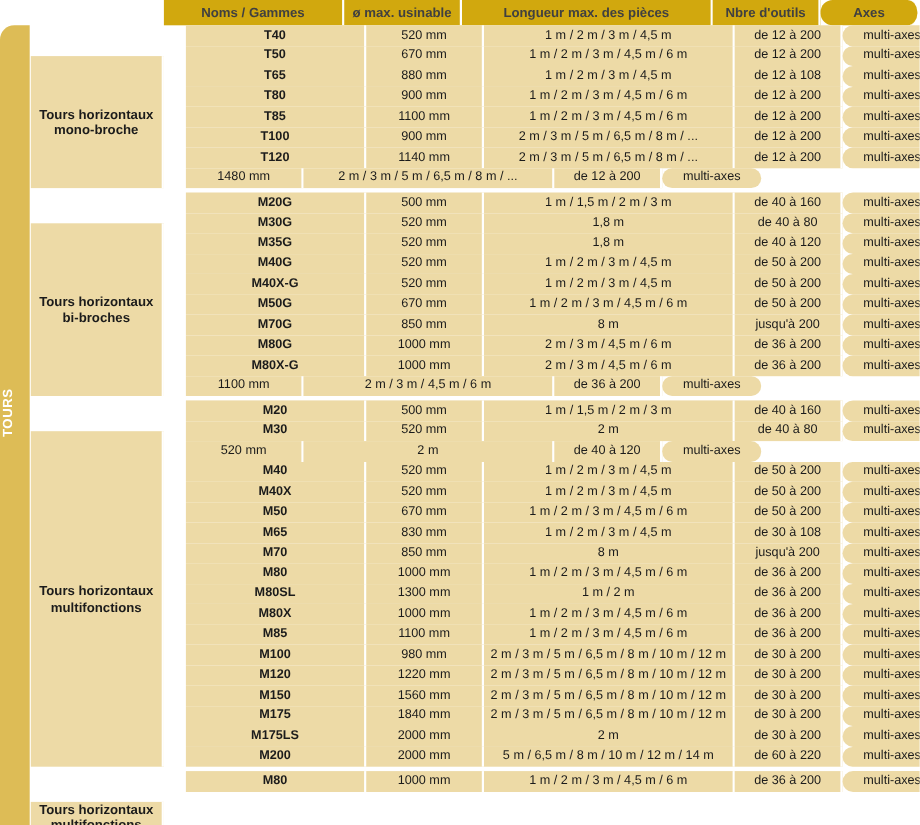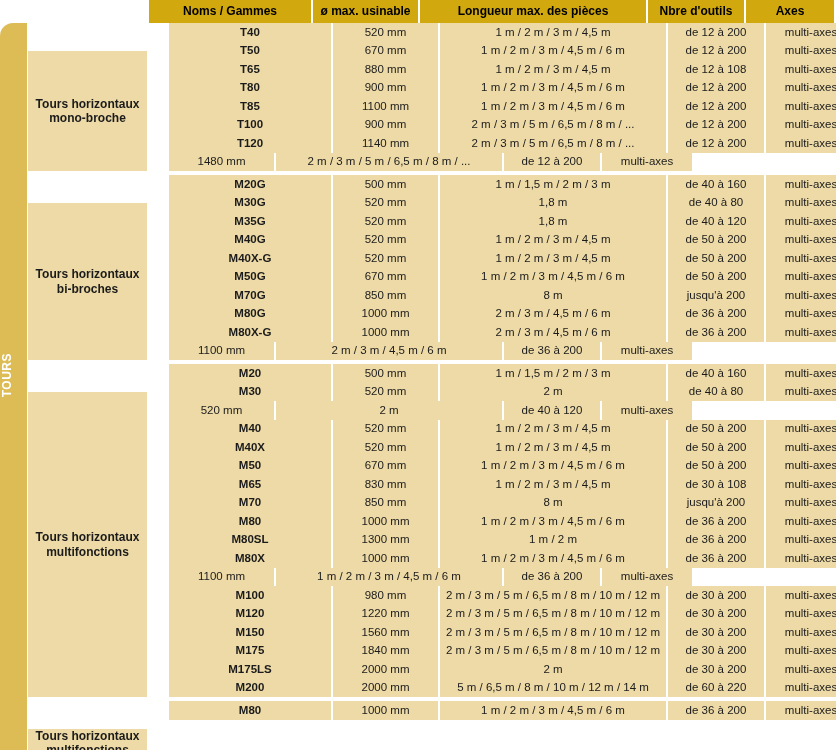--- a/index.html
+++ b/index.html
@@ -77,27 +77,27 @@
     border-right: 2px solid #ffffff;
   }
   .cell:last-child { border-right: none; }
 
   
   .c-name  { width: 121px; }
   .c-model { width: 164px; font-weight: bold; }
   .c-diam  { width: 107px; }
   .c-len   { width: 228px; }
   .c-tools { width: 98px; }
-  .c-axes  { width: 90px; }
+  .c-axes  { width: 90px; border-radius: 11px; }
 
   
   .header-row { height: 23px; }
   .header-row .cell {
     background: #D1A80E;
-    color: #000000;
+    color: #404040;
     font-weight: bold;
     font-size: 12px;
     border-right: 2px solid #ffffff;
   }
   .header-row .c-name.blank {
     background: #ffffff;
     border-right: none;
   }
 
   
@@ -360,20 +360,21 @@
               <div class="cell c-axes">multi-axes</div>
             </div>
             <div class="row body-row">
               <div class="cell c-model">M80X</div>
               <div class="cell c-diam">1000 mm</div>
               <div class="cell c-len">1 m / 2 m / 3 m / 4,5 m / 6 m</div>
               <div class="cell c-tools">de 36 à 200</div>
               <div class="cell c-axes">multi-axes</div>
             </div>
             <div class="row body-row">
+              <div class="cell c-model">M85</div>
               <div class="cell c-diam">1100 mm</div>
               <div class="cell c-len">1 m / 2 m / 3 m / 4,5 m / 6 m</div>
               <div class="cell c-tools">de 36 à 200</div>
               <div class="cell c-axes">multi-axes</div>
             </div>
             <div class="row body-row">
               <div class="cell c-model">M100</div>
               <div class="cell c-diam">980 mm</div>
               <div class="cell c-len">2 m / 3 m / 5 m / 6,5 m / 8 m / 10 m / 12 m</div>
               <div class="cell c-tools">de 30 à 200</div>

